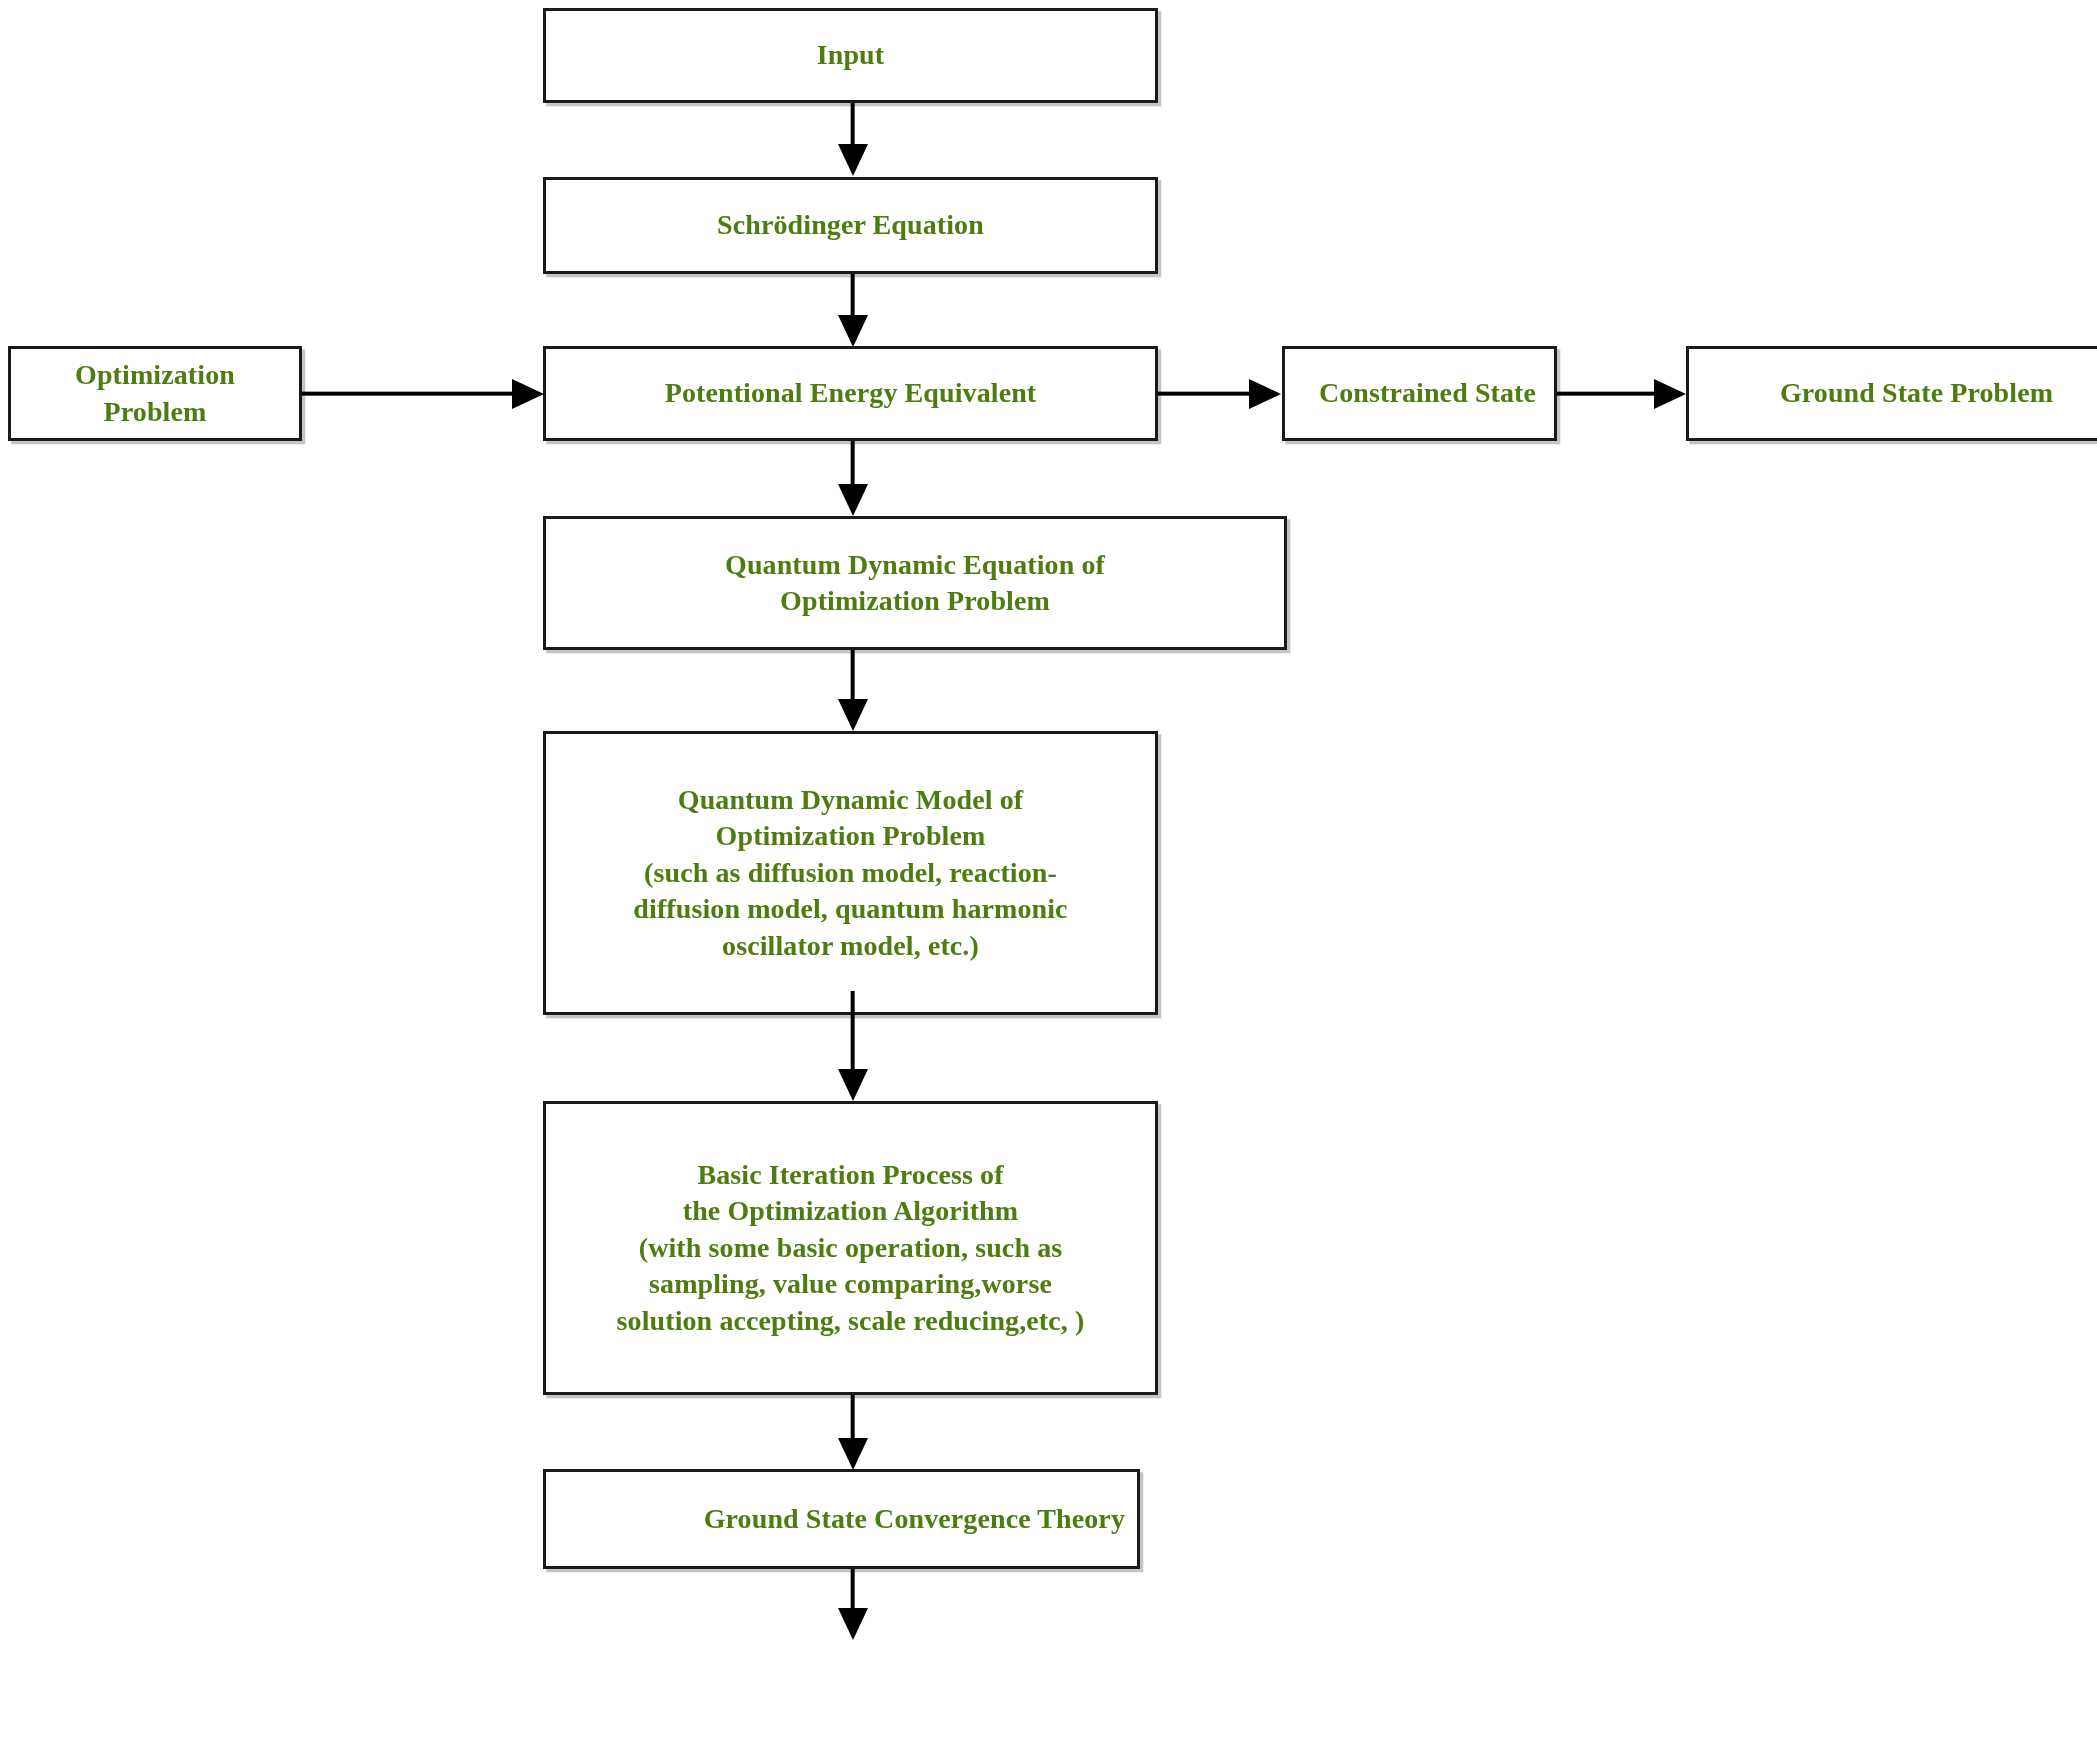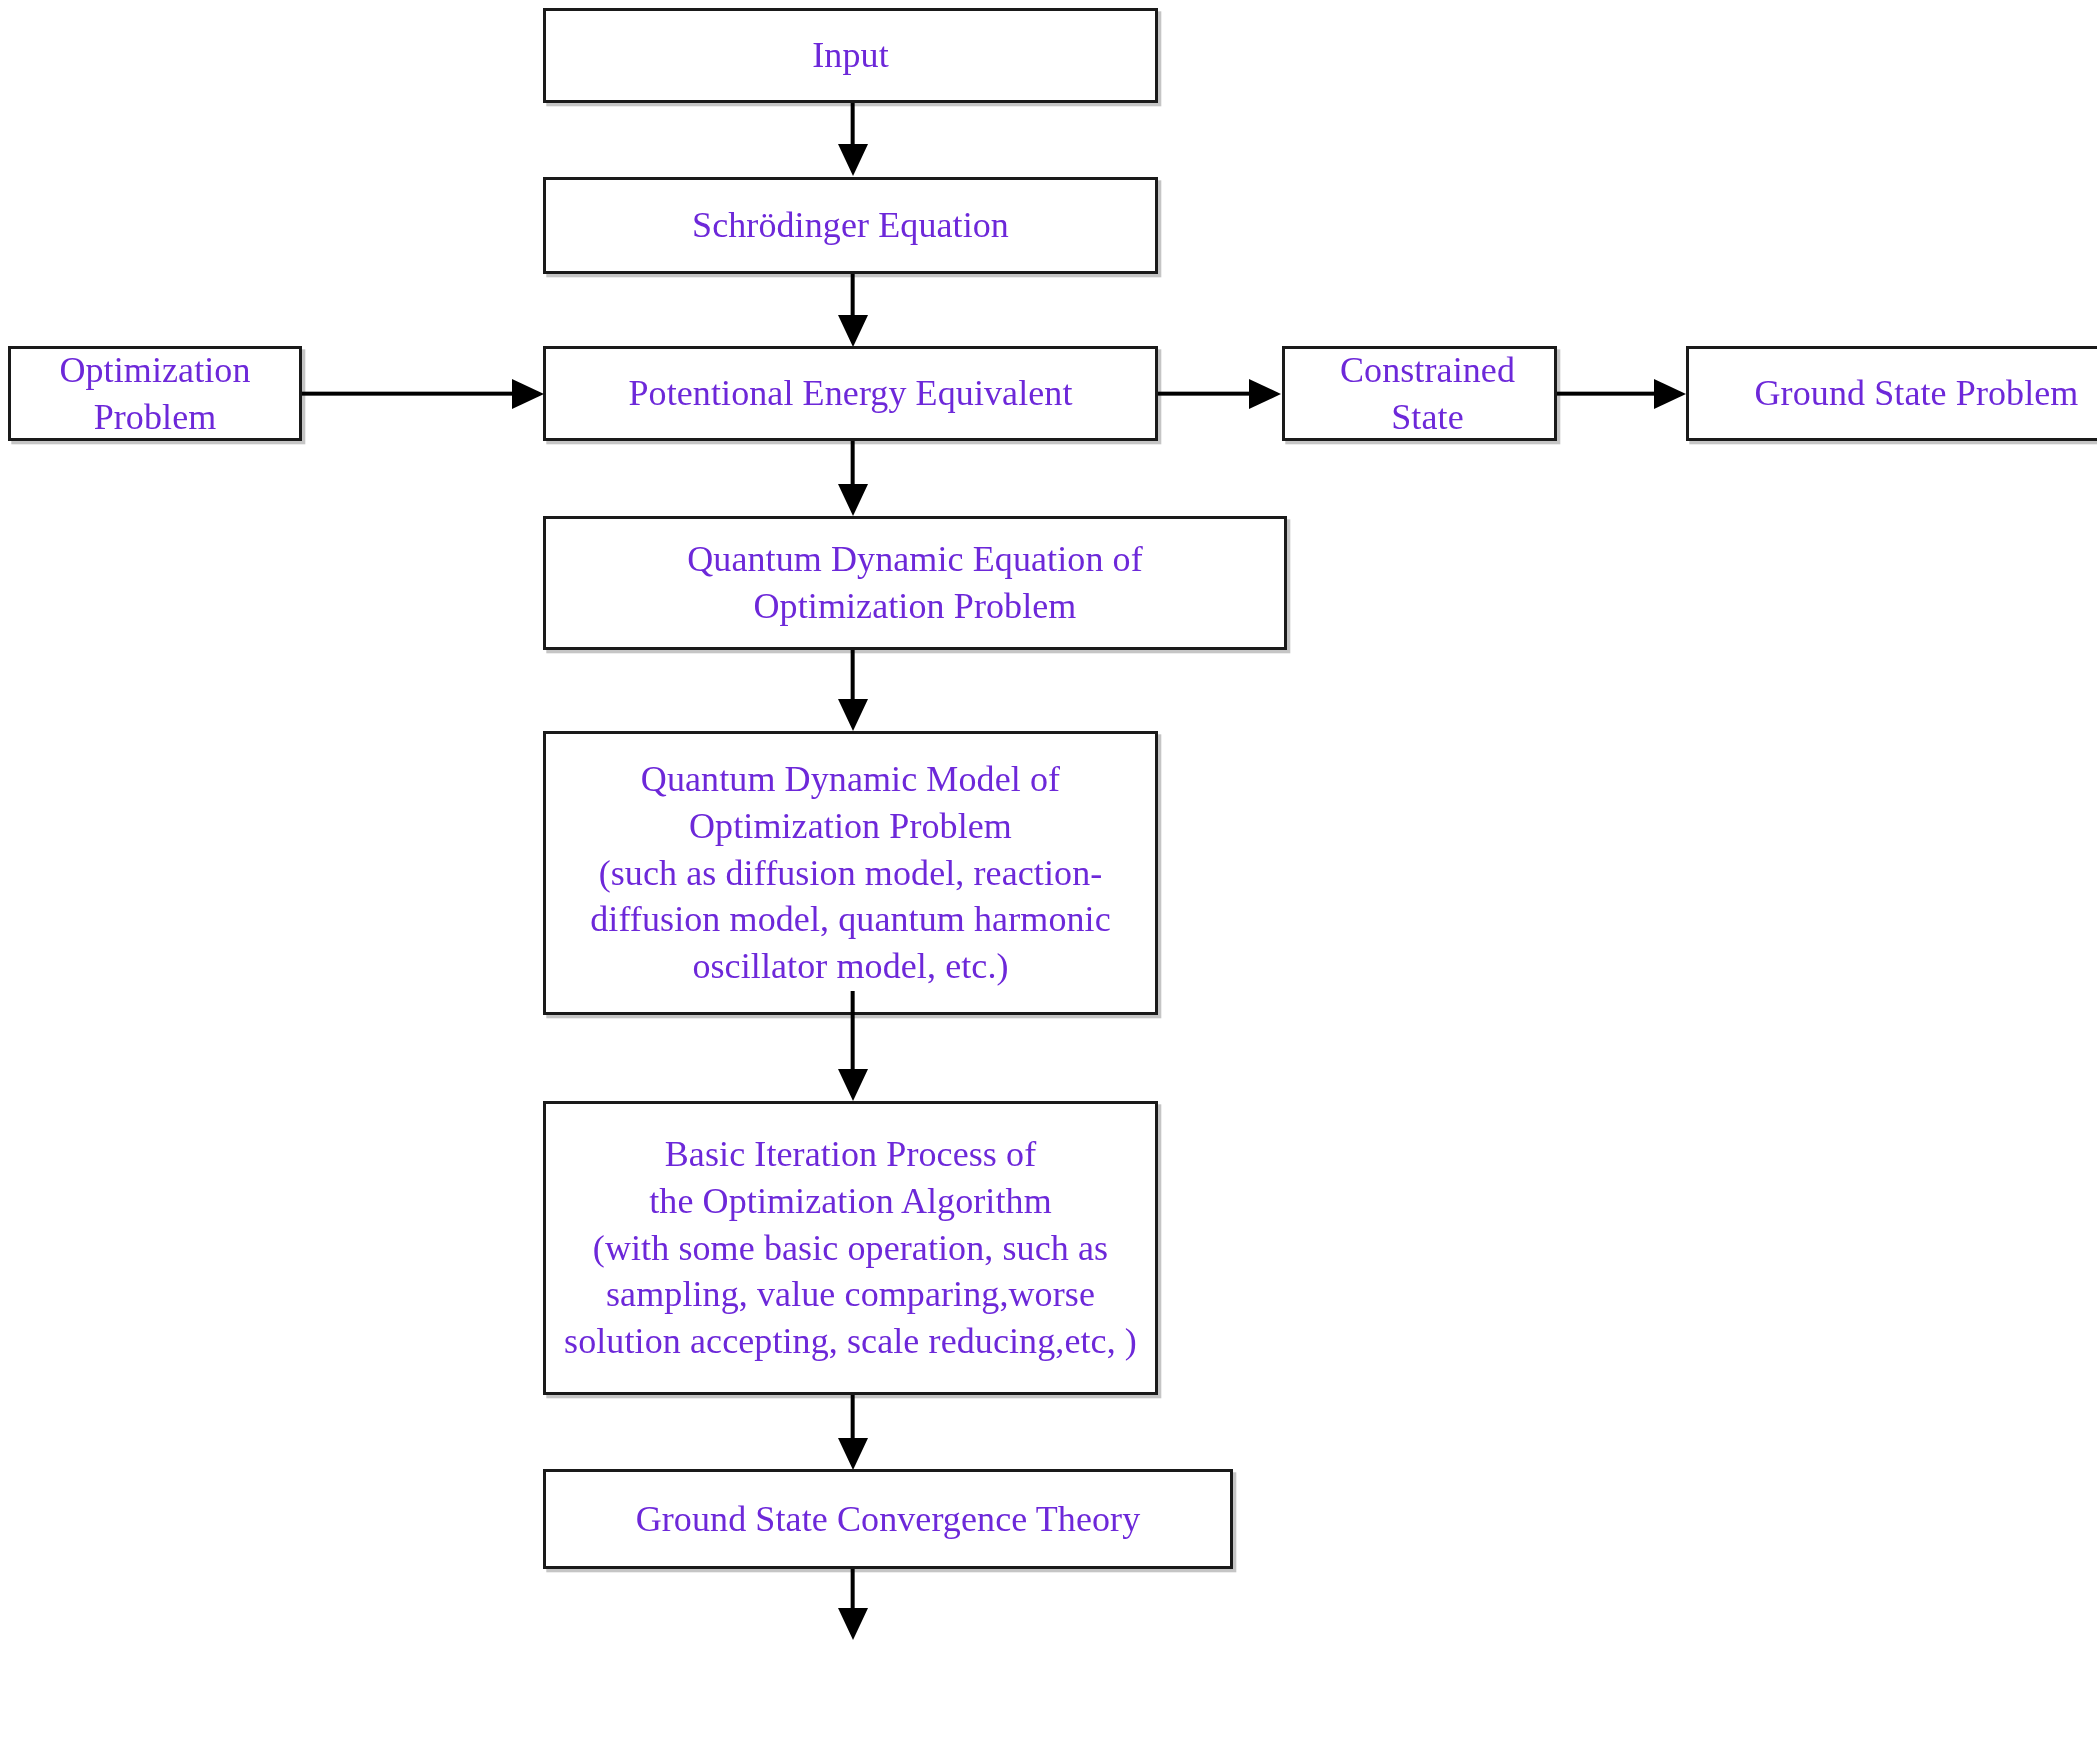--- a/index.html
+++ b/index.html
@@ -20,26 +20,27 @@
     box-sizing: border-box;
     background: #ffffff;
     border: 3.3px solid #1a1a1a;
     box-shadow: 3.3px 3.3px 0 0 rgba(150,150,150,0.55);
     display: flex;
     align-items: center;
     justify-content: center;
     text-align: center;
   }
   .node .label {
-    color: #6d28d9;
-    font-size: 36px;
+    color: #4d7c0f;
+    font-size: 28px;
     line-height: 1.30;
     letter-spacing: 0.1px;
     white-space: pre-line;
     padding: 0 12px;
+    font-weight: bold;
   }
   
   .vconn {
     position: absolute;
   }
   .vconn .stem {
     position: absolute;
     left: 50%;
     top: 0;
     transform: translateX(-50%);
@@ -142,21 +143,21 @@
 (with some basic operation, such as
 sampling, value comparing,worse
 solution accepting, scale reducing,etc, )</span>
   </div>
 
   <div class="vconn" style="left:837px; top:1395px; width:31px; height:75px;">
     <span class="stem" style="height:43px;"></span>
     <span class="head"></span>
   </div>
 
-  <div class="node" style="left:543px; top:1469px; width:690px; height:100px;">
+  <div class="node" style="left:543px; top:1469px; width:597px; height:100px;justify-content:flex-end;">
     <span class="label">Ground State Convergence Theory</span>
   </div>
 
   <div class="vconn" style="left:837px; top:1569px; width:31px; height:71px;">
     <span class="stem" style="height:39px;"></span>
     <span class="head"></span>
   </div>
 
 
   <div class="node" style="left:8px; top:346px; width:294px; height:95px;">

